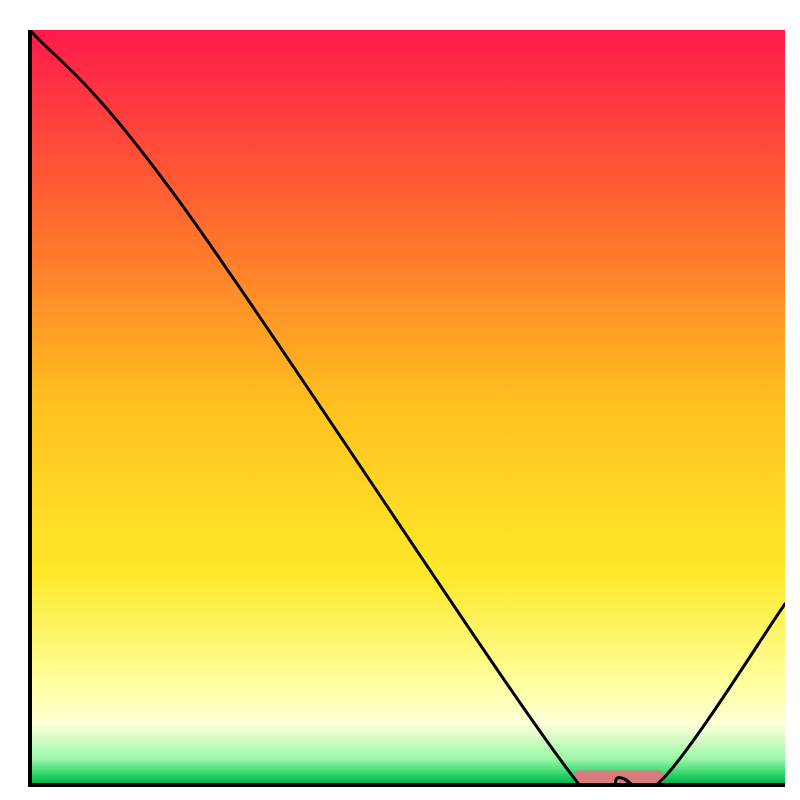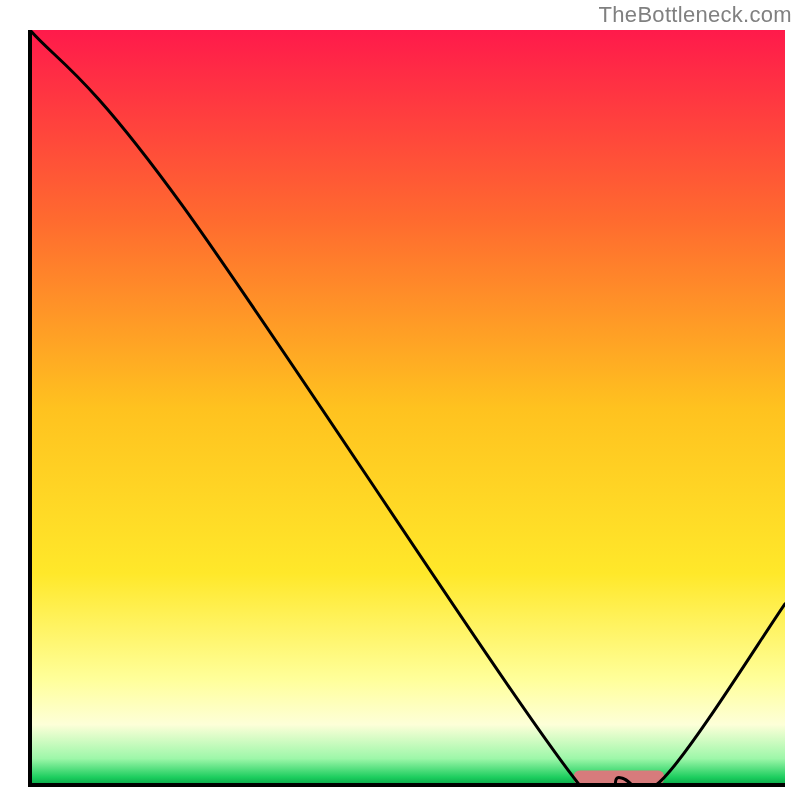--- a/index.html
+++ b/index.html
@@ -28,21 +28,20 @@
   svg {
     position: absolute;
     top: 0;
     left: 0;
   }
 </style>
 </head>
 <body>
 
 <div class="wrap">
-  <div class="watermark">TheBottleneck.com</div>
   <svg id="plot" width="800" height="800">
     <defs>
       <linearGradient id="bg-grad" x1="0" y1="0" x2="0" y2="1">
           <stop offset="0%" stop-color="#ff1a4b"></stop>
           <stop offset="25%" stop-color="#ff6a2f"></stop>
           <stop offset="50%" stop-color="#ffc21f"></stop>
           <stop offset="72%" stop-color="#ffe82a"></stop>
           <stop offset="86%" stop-color="#ffff9a"></stop>
           <stop offset="92%" stop-color="#fdffd8"></stop>
           <stop offset="96.5%" stop-color="#9df7a9"></stop>

